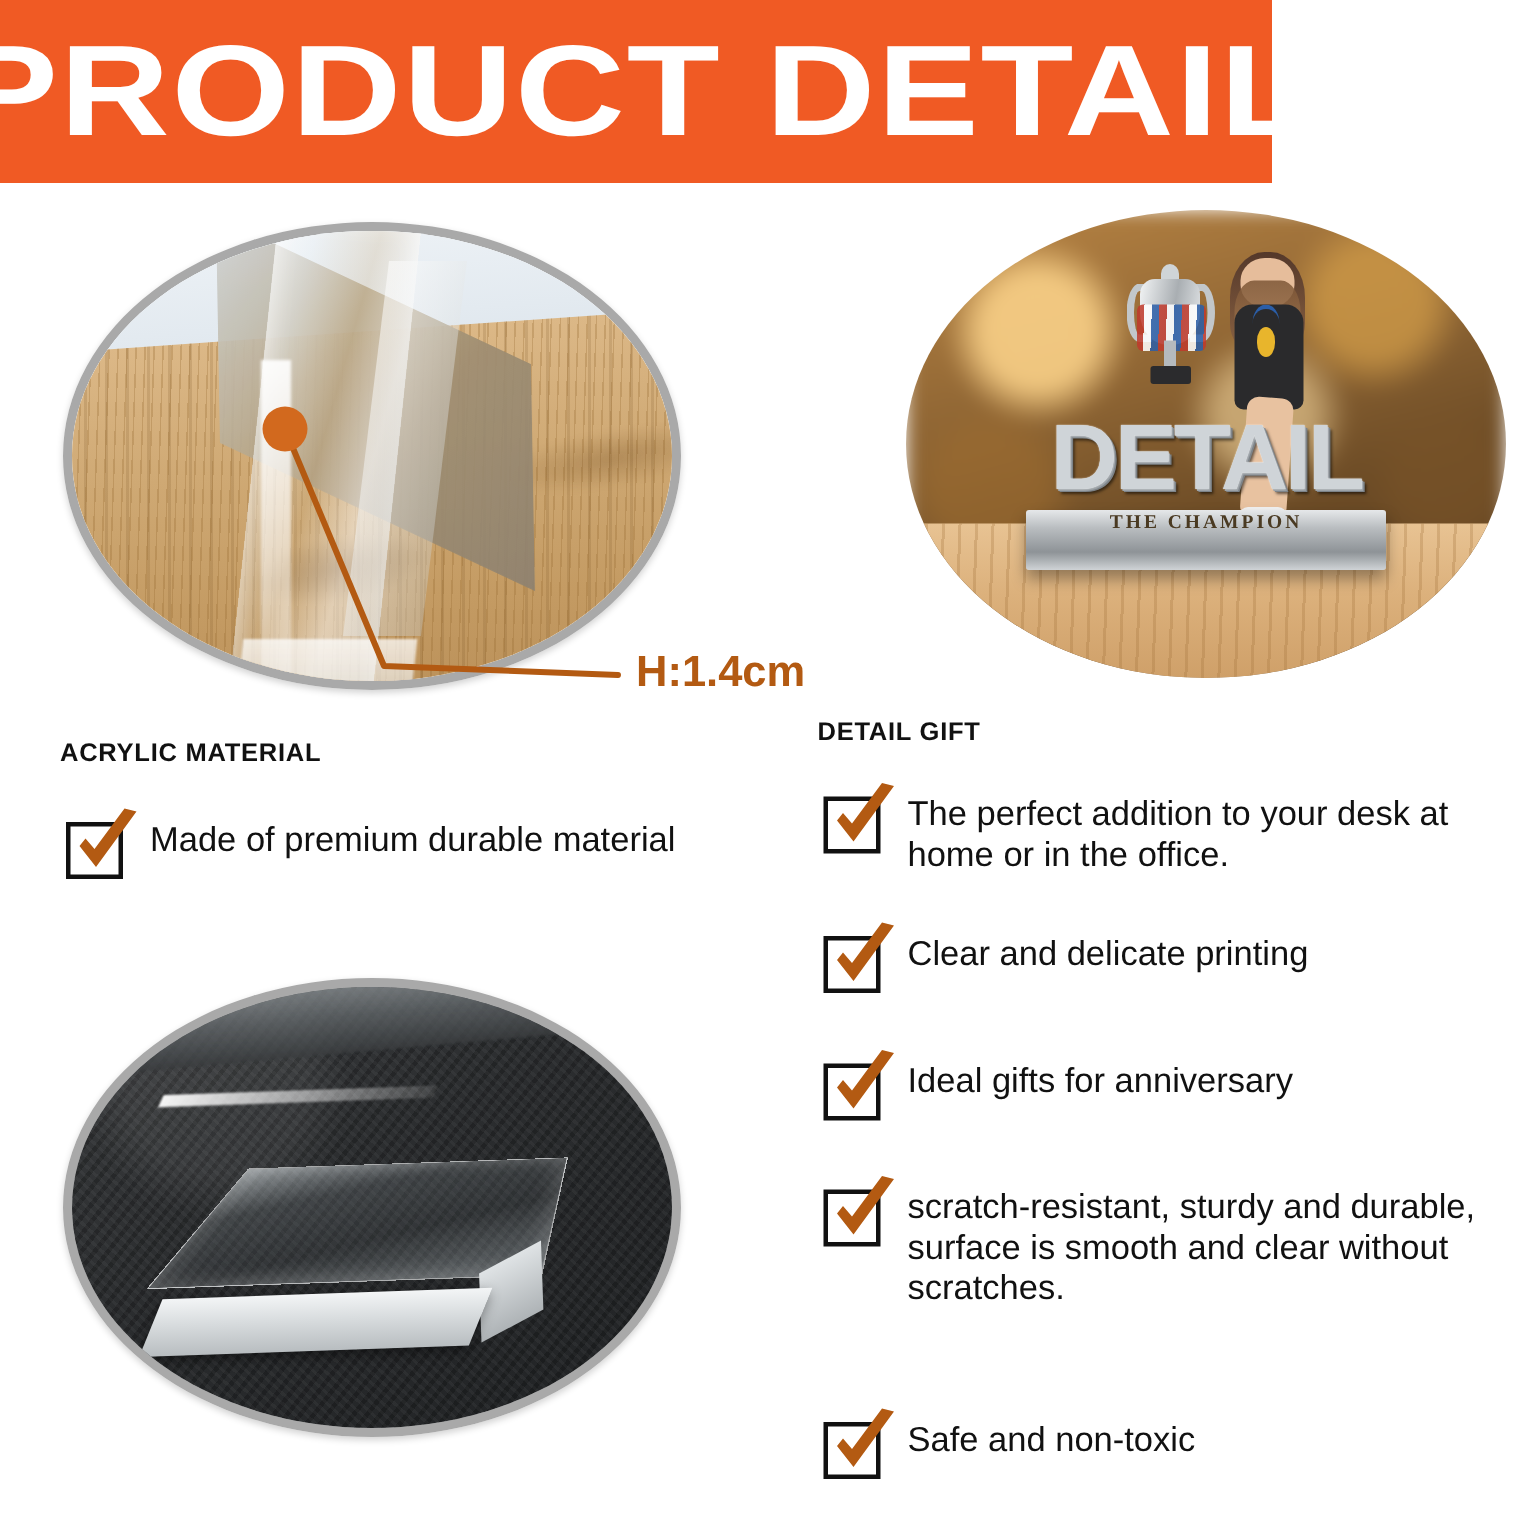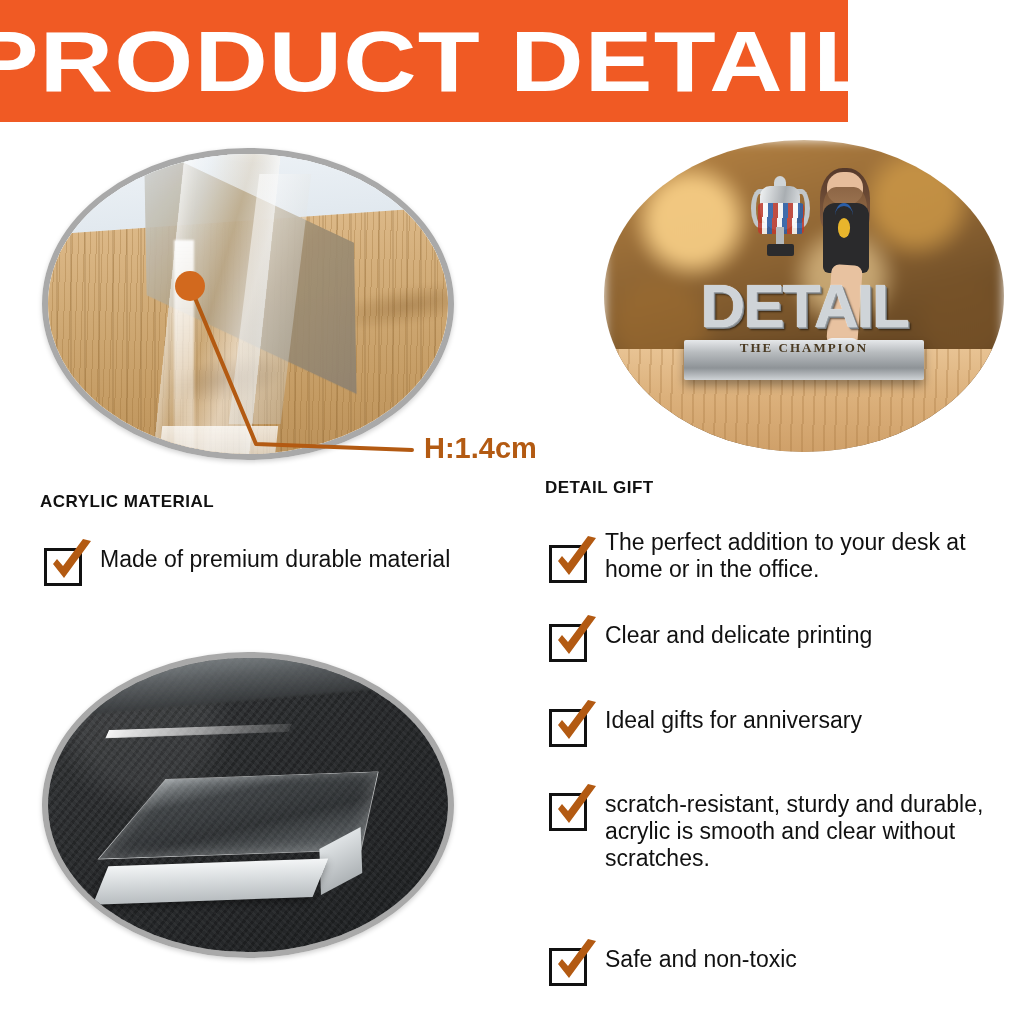--- a/index.html
+++ b/index.html
@@ -253,21 +253,21 @@
     pointer-events:none;
   }
   .feature-text{
     margin-left:18px;
     font-family:"Liberation Sans",sans-serif;
     font-size:23px;line-height:27px;color:#111111;
     font-weight:normal;
   }
 
   #feat-acrylic{left:44px;top:546px;width:470px;}
-  #feat-1{left:549px;top:529px;width:455px;align-items:flex-end;}
+  #feat-1{left:549px;top:529px;width:455px;}
   #feat-2{left:549px;top:622px;width:455px;}
   #feat-3{left:549px;top:707px;width:455px;}
   #feat-4{left:549px;top:791px;width:460px;}
   #feat-5{left:549px;top:903px;width:455px;margin-top:43px;}
 </style>
 </head>
 <body>
 
 <div id="page">
 
@@ -378,21 +378,21 @@
     </span>
     <span class="feature-text">Clear and delicate printing</span>
   </div>
 
   <div class="feature" id="feat-4">
     <span class="cbox">
       <svg class="tick" viewBox="0 0 50 48">
         <path d="M7 26 L18 40 L45 3 L37 1 L17 28 L11 21 Z" fill="#B35A12"></path>
       </svg>
     </span>
-    <span class="feature-text">scratch-resistant, sturdy and durable, acrylic is smooth and clear without scratches.</span>
+    <span class="feature-text">scratch-resistant, sturdy and durable, surface is smooth and clear without scratches.</span>
   </div>
 
   <div class="feature" id="feat-5">
     <span class="cbox">
       <svg class="tick" viewBox="0 0 50 48">
         <path d="M7 26 L18 40 L45 3 L37 1 L17 28 L11 21 Z" fill="#B35A12"></path>
       </svg>
     </span>
     <span class="feature-text">Safe and non-toxic</span>
   </div>

